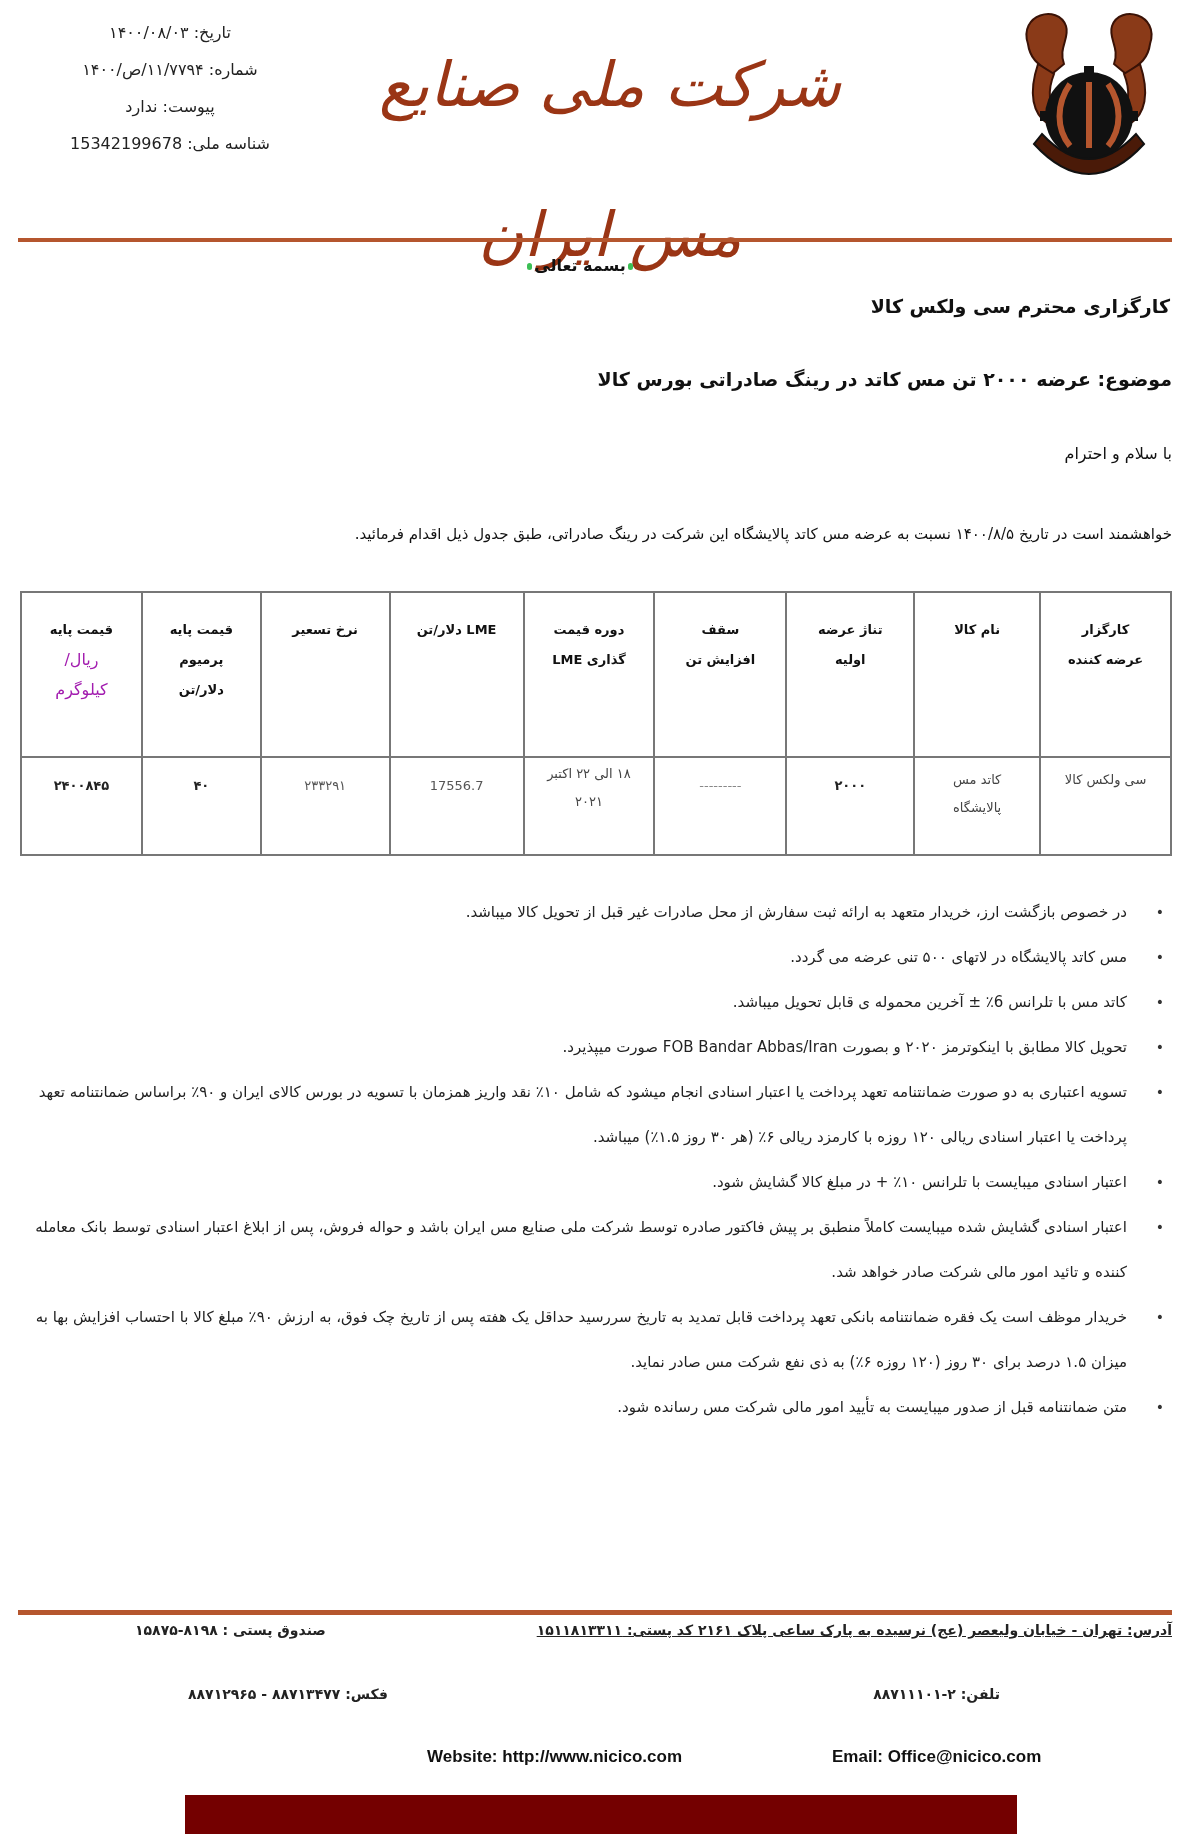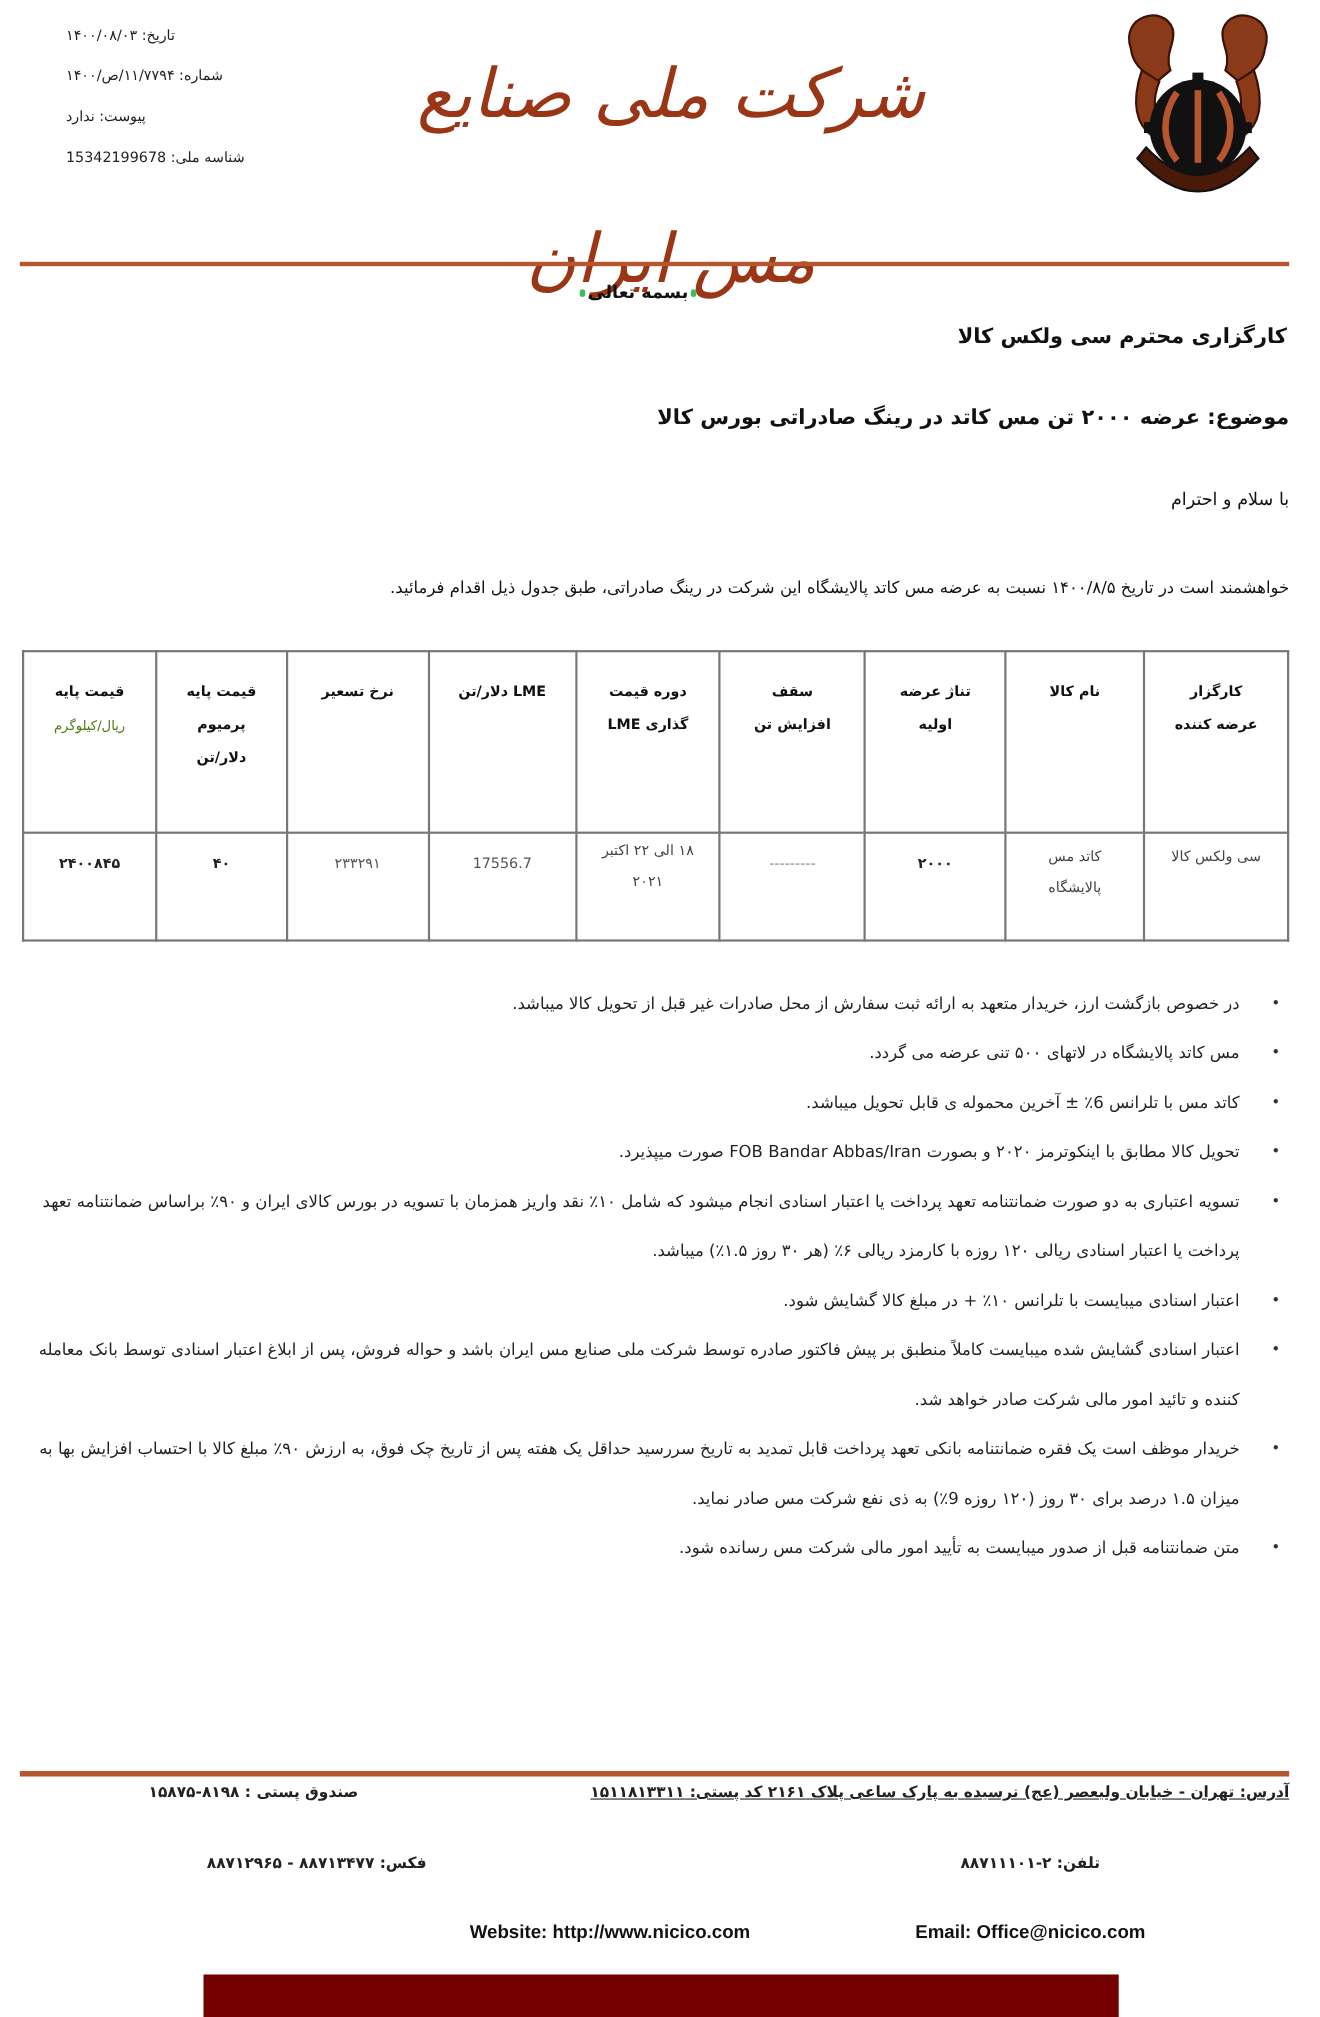--- a/index.html
+++ b/index.html
@@ -1,33 +1,33 @@
 <!DOCTYPE html>
 <html><head>
 <meta charset="utf-8">
 <style>
   * { box-sizing: border-box; margin: 0; padding: 0; }
   body { width: 1200px; height: 1834px; background: #ffffff; font-family: "DejaVu Sans", sans-serif; color: #111; position: relative; overflow: hidden; }
   .abs { position: absolute; }
-  .meta { left: 60px; top: 14px; width: 220px; direction: rtl; text-align: left; font-size: 13px; line-height: 37px; color: #222; }
+  .meta { left: 60px; top: 14px; width: 220px; direction: rtl; text-align: center; font-size: 16px; line-height: 37px; color: #222; }
   .brand { left: 360px; top: 10px; width: 500px; height: 150px; direction: rtl; text-align: center; font-family: "DejaVu Serif", serif; font-style: italic; font-size: 62px; color: #9a3515; line-height: 150px; letter-spacing: -2px; }
   .logo { left: 1008px; top: 4px; width: 162px; height: 186px; }
   .rule { left: 18px; width: 1154px; height: 4px; background: #b5562e; }
   .bism { left: 480px; top: 256px; width: 200px; text-align: center; direction: rtl; font-weight: bold; font-size: 16px; }
   .bism .dot { display: inline-block; width: 5px; height: 7px; background: #3cbf55; border-radius: 3px; margin: 0 2px; vertical-align: middle; }
   .addressee { right: 30px; top: 295px; font-weight: bold; font-size: 19px; direction: rtl; }
   .subject { right: 28px; top: 368px; font-weight: bold; font-size: 19px; direction: rtl; }
   .greet { right: 28px; top: 444px; font-size: 16px; direction: rtl; }
   .intro { right: 28px; top: 525px; font-size: 15px; direction: rtl; white-space: nowrap; }
   table.offer { position: absolute; left: 20px; top: 591px; width: 1152px; border-collapse: collapse; direction: rtl; font-size: 13px; border: 2px solid #777; }
   table.offer th, table.offer td { border: 2px solid #777; text-align: center; vertical-align: top; padding: 8px 21px; font-weight: bold; }
   table.offer th { height: 165px; line-height: 30px; padding-top: 22px; }
   table.offer td { height: 98px; font-weight: normal; color: #444; line-height: 28px; }
   table.offer td.num { font-weight: bold; color: #222; padding-top: 14px; }
-  table.offer th .sub { display: block; font-weight: normal; font-size: 12px; color: #4d7c0f; }
+  table.offer th .sub { display: block; font-weight: normal; font-size: 16px; color: #a21caf; }
   ul.terms { position: absolute; right: 28px; top: 890px; width: 1150px; direction: rtl; list-style: none; font-size: 15px; color: #222; }
   ul.terms li { position: relative; padding-right: 45px; line-height: 45px; }
   ul.terms li::before { content: "•"; position: absolute; right: 8px; top: 0; font-size: 14px; color: #333; }
   .footer-rule { left: 18px; top: 1610px; width: 1154px; height: 5px; background: #b5562e; }
   .foot { direction: rtl; font-size: 14px; font-weight: bold; color: #222; }
   .foot-en { font-family: "Liberation Sans", sans-serif; font-size: 17px; font-weight: bold; color: #111; }
   .bar { left: 185px; top: 1795px; width: 832px; height: 39px; background: #740000; }
 </style>
 </head>
 <body>
@@ -104,21 +104,21 @@
 </table>
 
 <ul class="terms">
   <li>در خصوص بازگشت ارز، خریدار متعهد به ارائه ثبت سفارش از محل صادرات غیر قبل از تحویل کالا میباشد.</li>
   <li>مس کاتد پالایشگاه در لاتهای ۵۰۰ تنی عرضه می گردد.</li>
   <li>کاتد مس با تلرانس 6٪ ± آخرین محموله ی قابل تحویل میباشد.</li>
   <li>تحویل کالا مطابق با اینکوترمز ۲۰۲۰ و بصورت FOB Bandar Abbas/Iran صورت میپذیرد.</li>
   <li>تسویه اعتباری به دو صورت ضمانتنامه تعهد پرداخت یا اعتبار اسنادی انجام میشود که شامل ۱۰٪ نقد واریز همزمان با تسویه در بورس کالای ایران و ۹۰٪ براساس ضمانتنامه تعهد پرداخت یا اعتبار اسنادی ریالی ۱۲۰ روزه با کارمزد ریالی ۶٪ (هر ۳۰ روز ۱.۵٪) میباشد.</li>
   <li>اعتبار اسنادی میبایست با تلرانس ۱۰٪ + در مبلغ کالا گشایش شود.</li>
   <li>اعتبار اسنادی گشایش شده میبایست کاملاً منطبق بر پیش فاکتور صادره توسط شرکت ملی صنایع مس ایران باشد و حواله فروش، پس از ابلاغ اعتبار اسنادی توسط بانک معامله کننده و تائید امور مالی شرکت صادر خواهد شد.</li>
-  <li>خریدار موظف است یک فقره ضمانتنامه بانکی تعهد پرداخت قابل تمدید به تاریخ سررسید حداقل یک هفته پس از تاریخ چک فوق، به ارزش ۹۰٪ مبلغ کالا با احتساب افزایش بها به میزان ۱.۵ درصد برای ۳۰ روز (۱۲۰ روزه 9٪) به ذی نفع شرکت مس صادر نماید.</li>
+  <li>خریدار موظف است یک فقره ضمانتنامه بانکی تعهد پرداخت قابل تمدید به تاریخ سررسید حداقل یک هفته پس از تاریخ چک فوق، به ارزش ۹۰٪ مبلغ کالا با احتساب افزایش بها به میزان ۱.۵ درصد برای ۳۰ روز (۱۲۰ روزه ۶٪) به ذی نفع شرکت مس صادر نماید.</li>
   <li>متن ضمانتنامه قبل از صدور میبایست به تأیید امور مالی شرکت مس رسانده شود.</li>
 </ul>
 
 <div class="abs footer-rule"></div>
 <div class="abs foot" style="right:28px; top:1622px;text-decoration:underline;">آدرس: تهران - خیابان ولیعصر (عج) نرسیده به پارک ساعی پلاک ۲۱۶۱ کد پستی: ۱۵۱۱۸۱۳۳۱۱</div>
 <div class="abs foot" style="left:135px; top:1622px;">صندوق پستی : ۸۱۹۸-۱۵۸۷۵</div>
 <div class="abs foot" style="right:200px; top:1686px;">تلفن: ۲-۸۸۷۱۱۱۰۱</div>
 <div class="abs foot" style="left:188px; top:1686px;">فکس: ۸۸۷۱۳۴۷۷ - ۸۸۷۱۲۹۶۵</div>
 <div class="abs foot-en" style="left:427px; top:1747px;">Website: http://www.nicico.com</div>
 <div class="abs foot-en" style="left:832px; top:1747px;">Email: Office@nicico.com</div>

